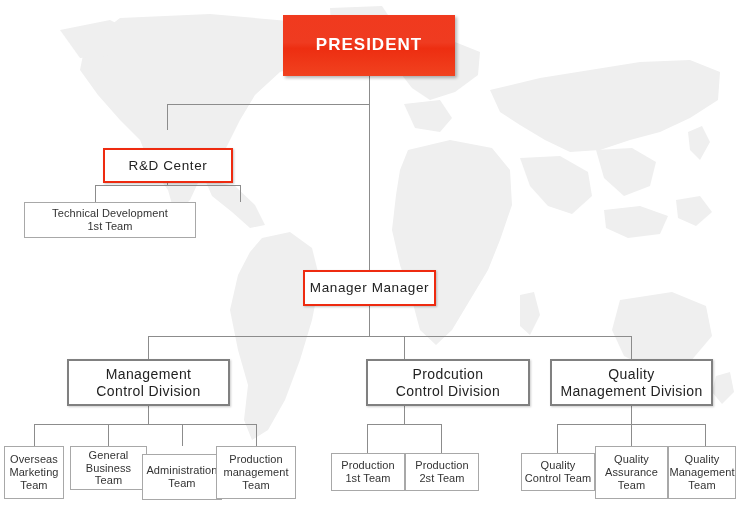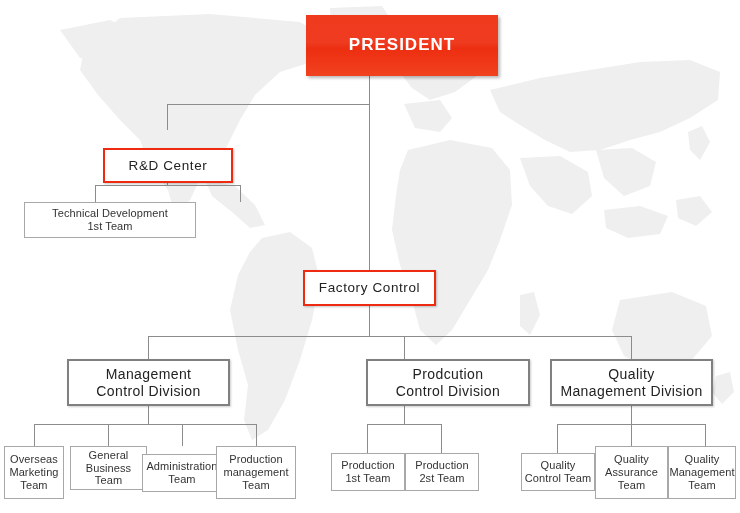--- a/index.html
+++ b/index.html
@@ -148,36 +148,36 @@
   <div class="line h" style="left:367px; top:424px; width:74px;"></div>
   <div class="line v" style="left:367px; top:424px; height:29px;"></div>
   <div class="line v" style="left:441px; top:424px; height:29px;"></div>
 
   <div class="line v" style="left:631px; top:406px; height:18px;"></div>
   <div class="line h" style="left:557px; top:424px; width:148px;"></div>
   <div class="line v" style="left:557px; top:424px; height:29px;"></div>
   <div class="line v" style="left:631px; top:424px; height:22px;"></div>
   <div class="line v" style="left:705px; top:424px; height:22px;"></div>
 
-  <div class="node n-president" style="left:283px; top:15px; width:192px; height:61px;margin-left:23px;">
+  <div class="node n-president" style="left:283px; top:15px; width:172px; height:61px;">
     <span>PRESIDENT</span>
   </div>
 
   <div class="node n-red" style="left:103px; top:148px; width:130px; height:35px;">
     <span>R&amp;D Center</span>
   </div>
 
   <div class="node n-leaf" style="left:24px; top:202px; width:172px; height:36px;">
     <span>Technical Development
 1st Team</span>
   </div>
 
 
   <div class="node n-red" style="left:303px; top:270px; width:133px; height:36px;">
-    <span>Factory Control</span>
+    <span>Manager Manager</span>
   </div>
 
   <div class="node n-div" style="left:67px; top:359px; width:163px; height:47px;">
     <span>Management
 Control Division</span>
   </div>
 
   <div class="node n-div" style="left:322px; top:359px; width:164px; height:47px;margin-left:44px;">
     <span>Prodcution
 Control Division</span>
@@ -193,21 +193,21 @@
 Marketing
 Team</span>
   </div>
 
   <div class="node n-leaf" style="left:70px; top:446px; width:77px; height:44px;">
     <span>General
 Business
 Team</span>
   </div>
 
-  <div class="node n-leaf" style="left:142px; top:454px; width:80px; height:38px;justify-content:center;">
+  <div class="node n-leaf" style="left:142px; top:454px; width:80px; height:46px;justify-content:center;">
     <span>Administration
 Team</span>
   </div>
 
   <div class="node n-leaf" style="left:216px; top:446px; width:80px; height:53px;">
     <span>Production
 management
 Team</span>
   </div>
 

